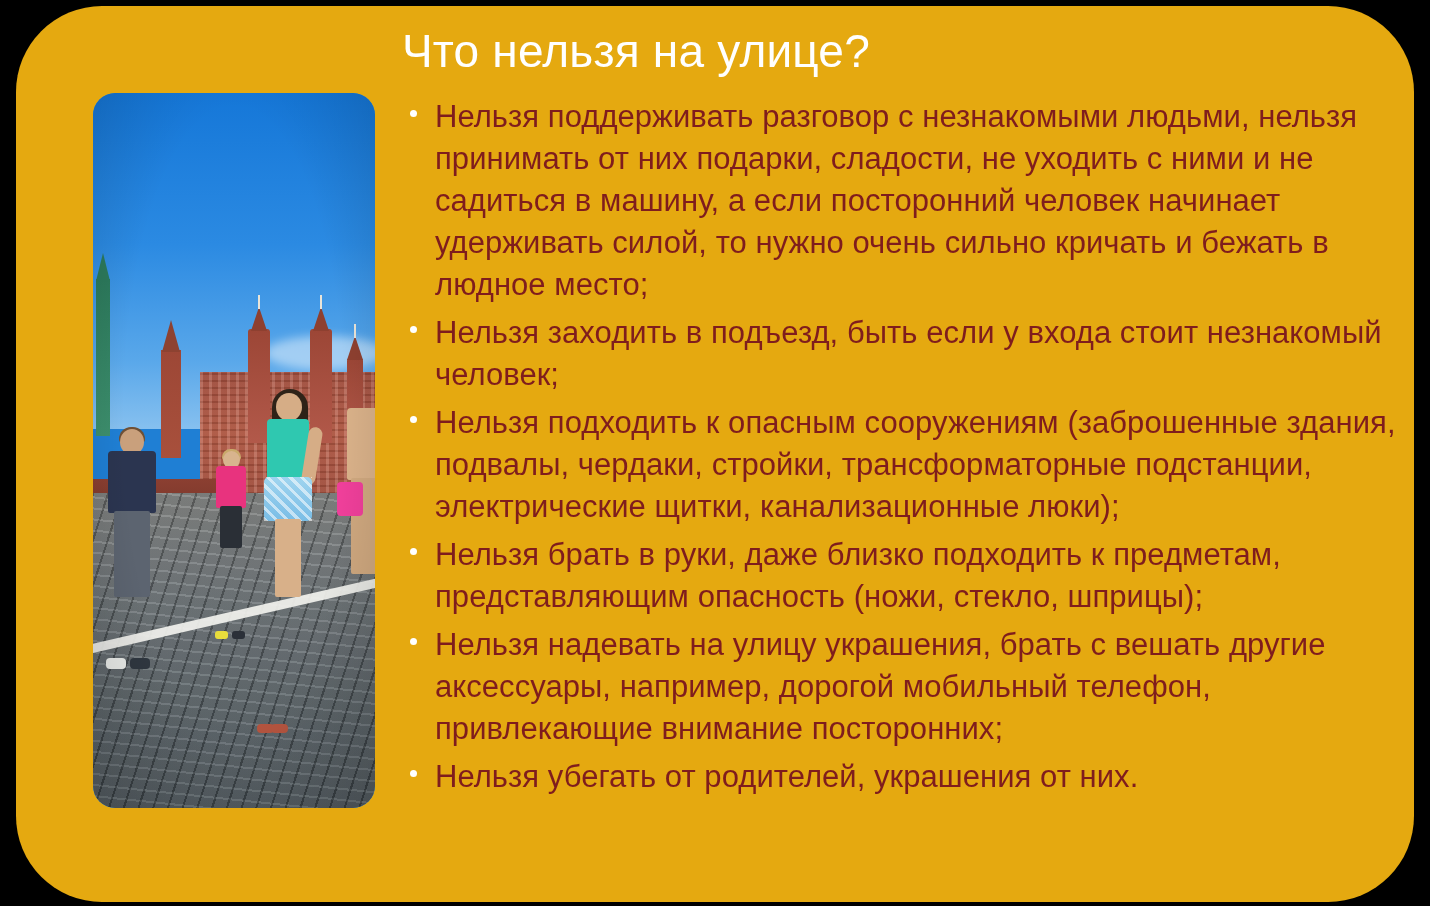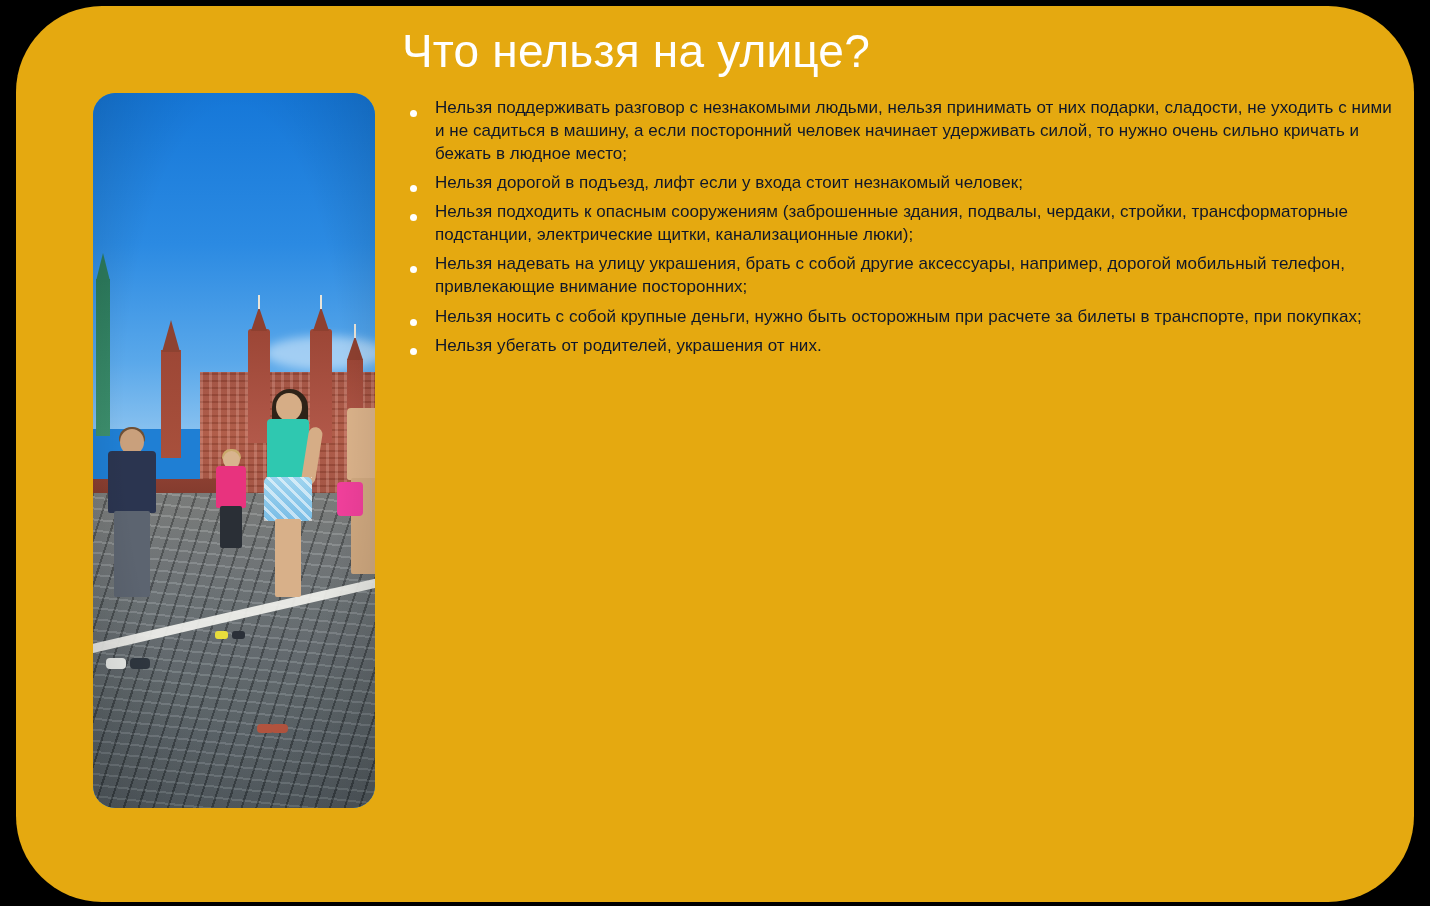--- a/index.html
+++ b/index.html
@@ -260,22 +260,22 @@
   }
 
   .bullet-list {
     list-style: none;
     margin: 0;
     padding: 0;
   }
 
   .bullet-item {
     position: relative;
-    color: #0f172a;
-    font-size: 17px;
+    color: #7f1d1d;
+    font-size: 31px;
     line-height: 1.355;
     padding-left: 33px;
     margin-bottom: 6px;
     letter-spacing: 0.05px;
   }
 
   .bullet-item::before {
     content: "";
     position: absolute;
     left: 8px;
@@ -347,22 +347,22 @@
 
         <div class="ph-vignette"></div>
       </div>
     </div>
 
     <div class="content-col">
       <h1 class="slide-title">Что нельзя на улице?</h1>
 
       <ul class="bullet-list">
         <li class="bullet-item">Нельзя поддерживать разговор с незнакомыми людьми, нельзя принимать от них подарки, сладости, не уходить с ними и не садиться в машину, а если посторонний человек начинает удерживать силой, то нужно очень сильно кричать и бежать в людное место;</li>
-        <li class="bullet-item">Нельзя дорогой в подъезд, лифт если у входа стоит незнакомый человек;</li>
+        <li class="bullet-item">Нельзя заходить в подъезд, быть если у входа стоит незнакомый человек;</li>
         <li class="bullet-item">Нельзя подходить к опасным сооружениям (заброшенные здания, подвалы, чердаки, стройки, трансформаторные подстанции, электрические щитки, канализационные люки);</li>
-        <li class="bullet-item">Нельзя надевать на улицу украшения, брать с собой другие аксессуары, например, дорогой мобильный телефон, привлекающие внимание посторонних;</li>
-        <li class="bullet-item">Нельзя носить с собой крупные деньги, нужно быть осторожным при расчете за билеты в транспорте, при покупках;</li>
+        <li class="bullet-item">Нельзя брать в руки, даже близко подходить к предметам, представляющим опасность (ножи, стекло, шприцы);</li>
+        <li class="bullet-item">Нельзя надевать на улицу украшения, брать с вешать другие аксессуары, например, дорогой мобильный телефон, привлекающие внимание посторонних;</li>
         <li class="bullet-item">Нельзя убегать от родителей, украшения от них.</li>
       </ul>
     </div>
 
   </div>
 </div>
 
 </body></html>

